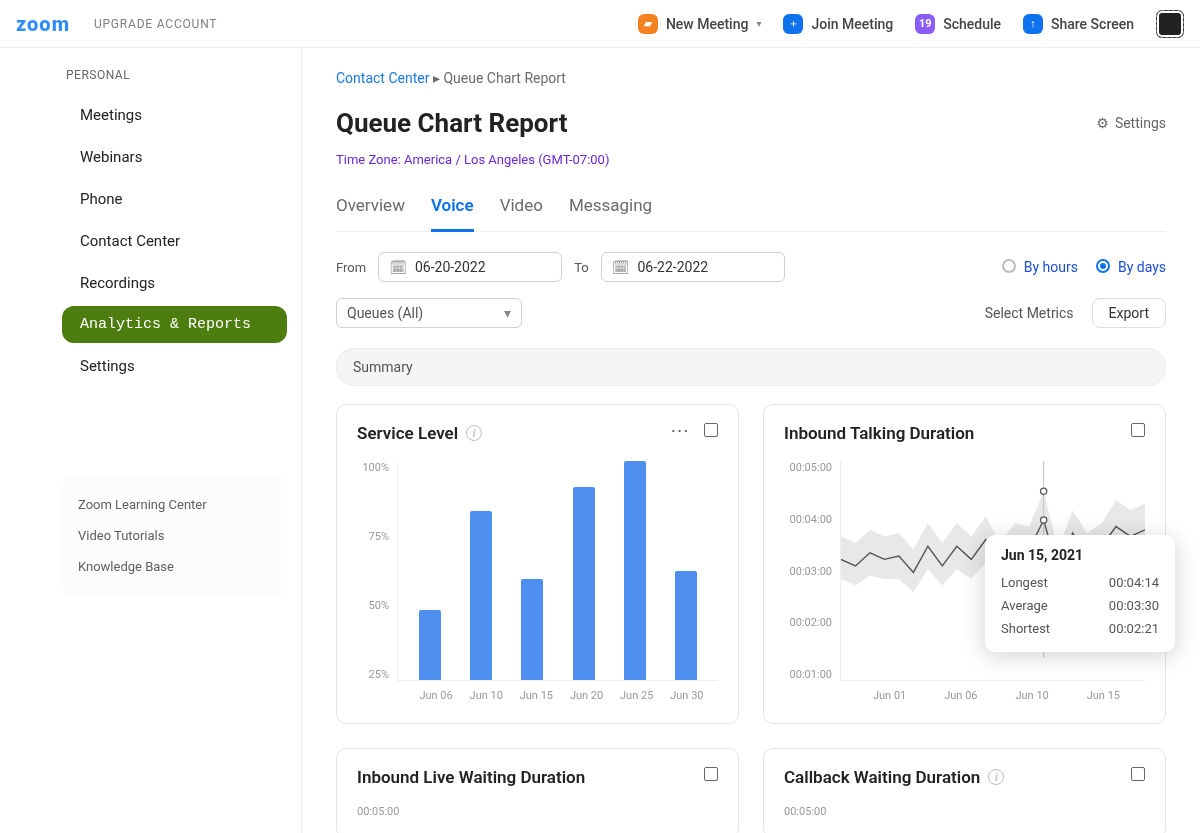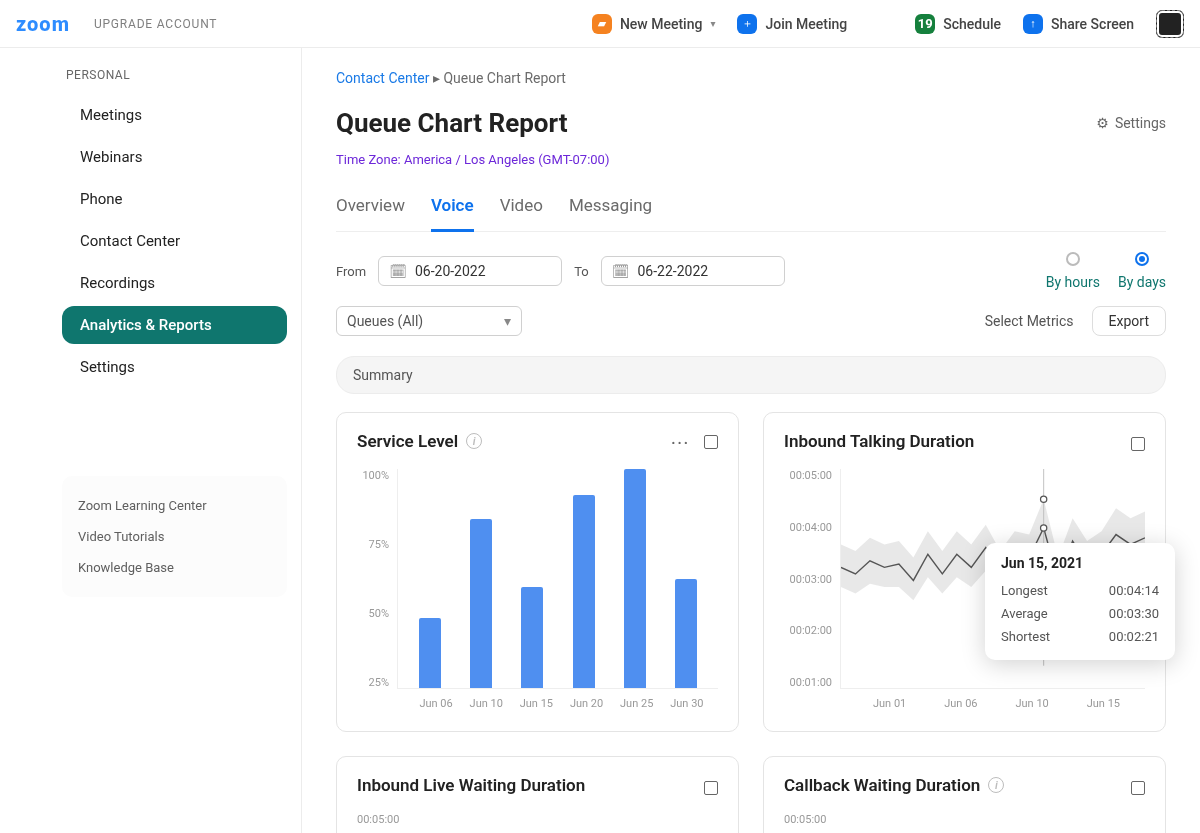--- a/index.html
+++ b/index.html
@@ -6,58 +6,58 @@
 body { font-family: -apple-system, BlinkMacSystemFont, "Segoe UI", Roboto, Helvetica, Arial, sans-serif; background: #fff; color: #222; font-size: 14px; width: 1200px; height: 833px; overflow: hidden; }
 .topbar { height: 48px; display: flex; align-items: center; padding: 0 16px; border-bottom: 1px solid #ececec; gap: 24px; }
 .logo { font-weight: 800; color: #2d8cff; letter-spacing: 1px; font-size: 20px; }
 .upgrade { color: #808080; font-size: 12px; letter-spacing: 0.8px; }
 .topbar-spacer { flex: 1; }
 .topbar-actions { display: flex; align-items: center; gap: 22px; }
 .top-act { display: flex; align-items: center; gap: 8px; cursor: pointer; color: #444; font-weight: 500; }
 .top-icon { width: 20px; height: 20px; border-radius: 6px; display: inline-flex; align-items: center; justify-content: center; color: #fff; font-size: 11px; }
 .i-orange { background: #f58220; }
 .i-blue { background: #0e72ed; }
-.i-cal { background: #15803d; font-size: 13px; font-weight: 700; margin-left: 46px; }
+.i-cal { background: #8b5cf6; font-size: 11px; font-weight: 700; }
 .avatar { width: 28px; height: 28px; border-radius: 6px; background: #222; border: 1px dashed #777; box-shadow: 0 0 0 2px #fff inset; }
 .main { display: flex; height: calc(833px - 40px); padding-left: 48px; }
 .sidebar { width: 254px; border-right: 1px solid #ececec; padding: 20px 14px; }
 .side-heading { color:#666; font-size: 12px; letter-spacing: 0.5px; margin-bottom: 14px; padding-left: 4px; }
 .side-list { list-style: none; }
 .side-item { padding: 10px 18px; border-radius: 12px; color: #222; font-size: 15px; margin-bottom: 4px; cursor: pointer; }
-.side-item.active { background: #0f766e; color: #fff; font-weight: 500; }
+.side-item.active { background: #4d7c0f; color: #fff; font-weight: 500; font-family: Liberation Mono, monospace; }
 .side-secondary { margin-top: 90px; background: #fcfcfc; border-radius: 10px; padding: 14px 16px; }
 .side-link { color: #5f5f5f; font-size: 13px; padding: 8px 0; cursor: pointer; }
 .content { flex: 1; padding: 22px 34px 0 34px; overflow: hidden; }
 .breadcrumb { color: #6b6b6b; font-size: 14px; margin-bottom: 22px; }
 .breadcrumb .bc-link { color: #1a7ae6; }
 .page-head { display: flex; align-items: center; justify-content: space-between; }
 .page-title { font-size: 26px; font-weight: 700; }
 .settings-link { color: #666; display: flex; align-items: center; gap: 6px; cursor: pointer; }
 .tz { color: #6d28d9; font-size: 13px; margin-top: 14px; }
 .tabs { display: flex; gap: 26px; margin-top: 28px; border-bottom: 1px solid #eee; }
 .tab { padding: 0 0 14px 0; color: #6b6b6b; font-size: 17px; cursor: pointer; }
 .tab.active { color: #0e72ed; font-weight: 600; border-bottom: 3px solid #0e72ed; margin-bottom: -1px; }
 .filters { display: flex; align-items: center; margin-top: 20px; gap: 12px; }
 .label-sm { color: #555; font-size: 13px; }
 .date-input { display: flex; align-items: center; gap: 8px; border: 1px solid #d0d0d0; border-radius: 6px; padding: 6px 10px; width: 184px; font-size: 14px; color: #333; }
 .filters-spacer { flex: 1; }
 .radio-group { display: flex; align-items: center; gap: 18px; }
-.radio { display: flex; align-items: center; gap: 8px; color: #0f766e; cursor: pointer; flex-direction: column; }
+.radio { display: flex; align-items: flex-start; gap: 8px; color: #1d4ed8; cursor: pointer; }
 .radio-circle { width: 14px; height: 14px; border-radius: 50%; border: 2px solid #bbb; position: relative; }
 .radio.selected .radio-circle { border-color: #0e72ed; }
 .radio.selected .radio-circle::after { content: ""; position: absolute; inset: 2px; border-radius: 50%; background: #0e72ed; }
 .row2 { display: flex; align-items: center; margin-top: 16px; }
 .dropdown { display: flex; align-items: center; justify-content: space-between; border: 1px solid #d0d0d0; border-radius: 6px; padding: 6px 10px; width: 186px; color: #555; cursor: pointer; }
 .row2-spacer { flex: 1; }
 .txt-btn { color: #555; margin-right: 18px; cursor: pointer; }
 .export-btn { border: 1px solid #ddd; border-radius: 8px; padding: 6px 16px; color: #333; cursor: pointer; }
 .summary { background: #f5f5f5; border: 1px solid #ececec; border-radius: 18px; margin-top: 20px; padding: 10px 16px; color: #555; font-size: 14px; }
 .cards { display: grid; grid-template-columns: 1fr 1fr; gap: 24px; margin-top: 18px; }
 .card { border: 1px solid #e4e4e4; border-radius: 10px; padding: 18px 20px; min-height: 320px; position: relative; }
-.card-head { display: flex; align-items: flex-end; justify-content: space-between; }
+.card-head { display: flex; align-items: flex-start; justify-content: space-between; }
 .card-title { font-size: 17px; font-weight: 600; color: #222; display: flex; align-items: center; gap: 8px; }
 .card-actions { display: flex; gap: 14px; color: #666; }
 .info-ic { color: #bdbdbd; border: 1.5px solid #bdbdbd; border-radius: 50%; width: 16px; height: 16px; display: inline-flex; align-items: center; justify-content: center; font-size: 11px; font-style: italic; font-weight: 600; }
 .expand-ic { width: 14px; height: 14px; border: 1.5px solid currentColor; border-radius: 2px; position: relative; }
 .chart { display: flex; margin-top: 18px; }
 .ylabels { display: flex; flex-direction: column; justify-content: space-between; height: 220px; font-size: 11px; color: #999; text-align: right; padding-right: 8px; min-width: 40px; }
 .plot { position: relative; flex: 1; height: 220px; border-left: 1px solid #eee; border-bottom: 1px solid #eee; }
 .bars { position: absolute; left: 0; right: 0; bottom: 0; top: 0; display: flex; align-items: flex-end; justify-content: space-around; padding: 0 6px; }
 .bar { width: 22px; background: #4f8ff0; border-radius: 2px 2px 0 0; }
 .xlabels { display: flex; justify-content: space-around; font-size: 11px; color: #999; margin-left: 48px; margin-top: 8px; padding: 0 6px; }

